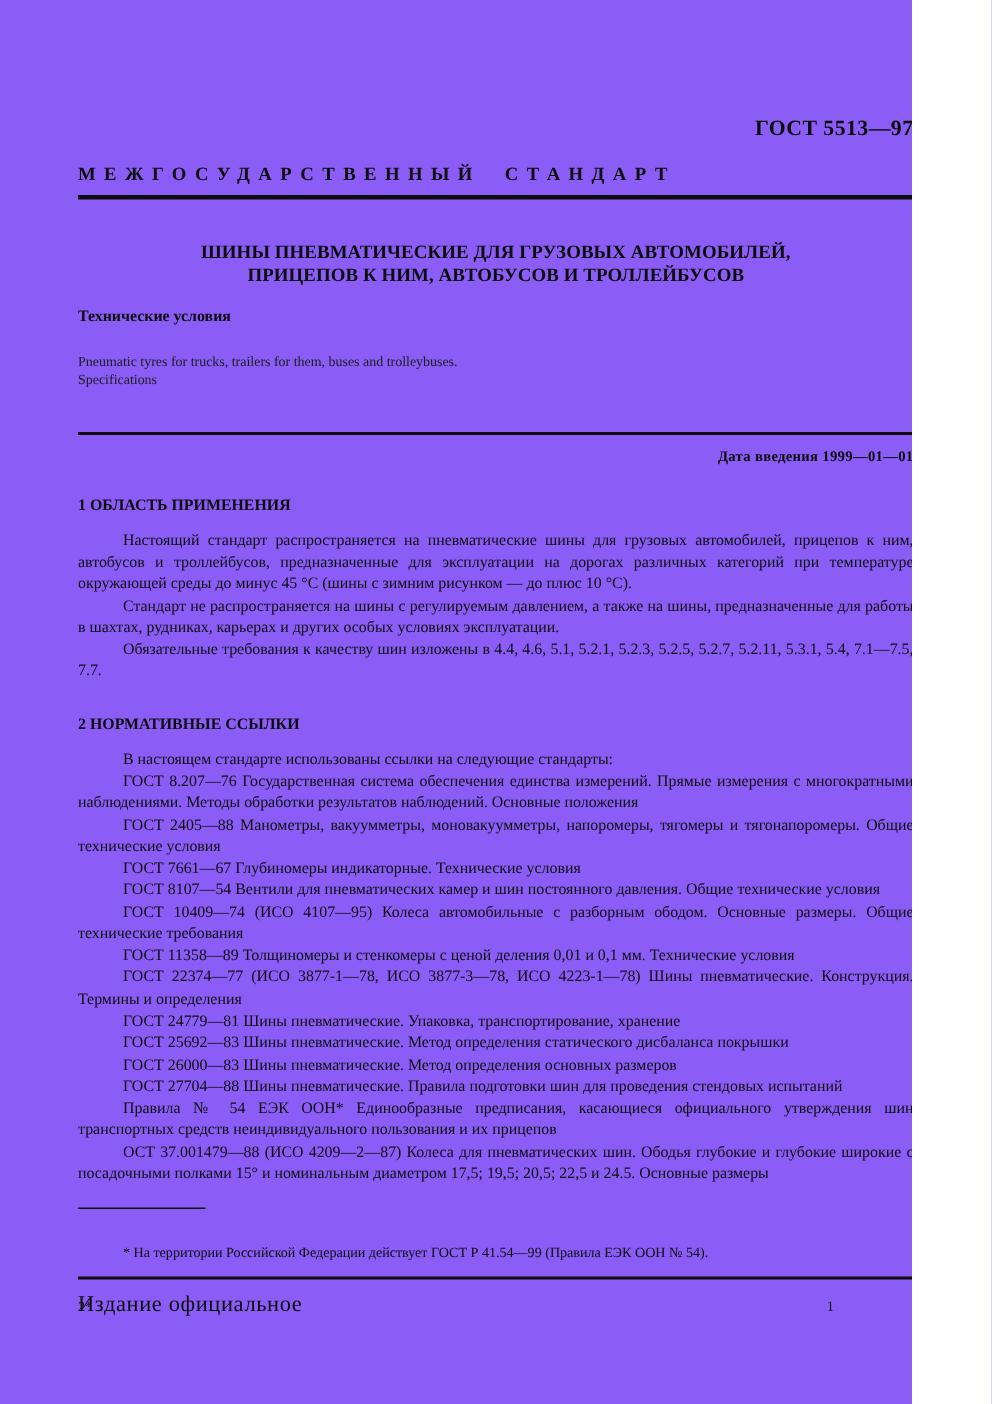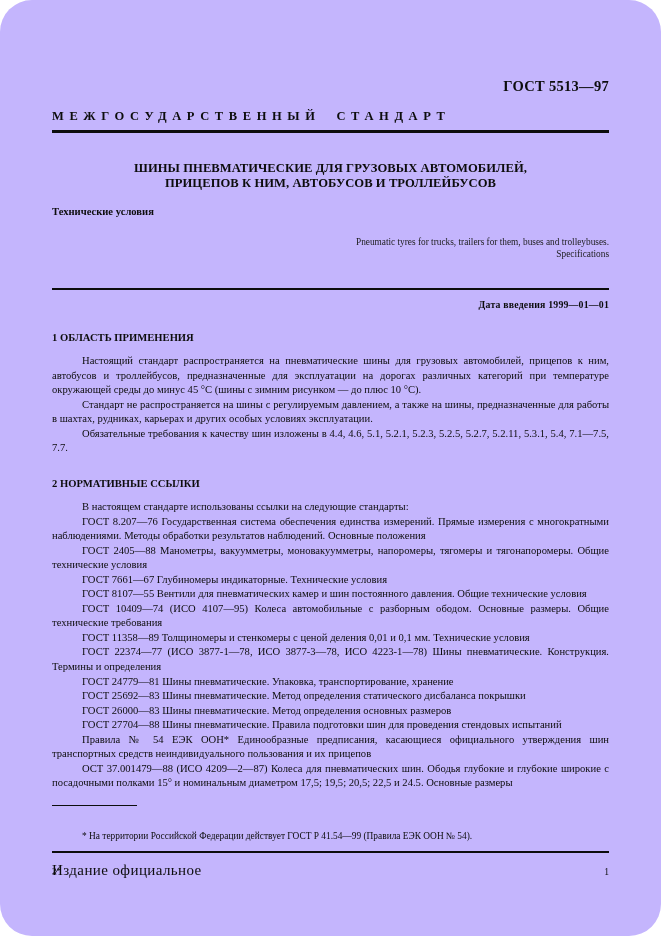--- a/index.html
+++ b/index.html
@@ -6,26 +6,25 @@
     margin: 0;
     padding: 0;
     background: #ffffff;
   }
   body {
     font-family: "Liberation Serif", "DejaVu Serif", serif;
     color: #0d0d0d;
   }
   .page {
     position: relative;
-    width: 661px;
+    width: 608px;
     height: 936px;
-    background: #c4b5fd;
+    background: #8b5cf6;
     overflow: hidden;
     box-sizing: border-box;
-    border-radius: 32px;
   }
   .content {
     position: absolute;
     left: 52px;
     top: 0;
     width: 557px;
   }
 
   
   .doc-number {
@@ -62,21 +61,21 @@
     letter-spacing: 0.05px;
   }
   .title-sub {
     margin-top: 14px;
     text-align: left;
     font-weight: bold;
     font-size: 10.6px;
   }
   .title-en {
     margin-top: 19px;
-    text-align: right;
+    text-align: left;
     font-size: 9.3px;
     line-height: 12px;
     color: #1c1c1c;
   }
 
   .rule-area {
     margin-top: 28px;
   }
 
   .intro-date {
@@ -179,21 +178,21 @@
     <p class="para">Стандарт не распространяется на шины с регулируемым давлением, а также на шины, предназначенные для работы в шахтах, рудниках, карьерах и других особых условиях эксплуатации.</p>
     <p class="para">Обязательные требования к качеству шин изложены в 4.4, 4.6, 5.1, 5.2.1, 5.2.3, 5.2.5, 5.2.7, 5.2.11, 5.3.1, 5.4, 7.1—7.5, 7.7.</p>
 
     <div class="section-head">2 НОРМАТИВНЫЕ ССЫЛКИ</div>
 
     <p class="para tight gap-before">В настоящем стандарте использованы ссылки на следующие стандарты:</p>
 
     <p class="para">ГОСТ 8.207—76 Государственная система обеспечения единства измерений. Прямые измерения с многократными наблюдениями. Методы обработки результатов наблюдений. Основные положения</p>
     <p class="para">ГОСТ 2405—88 Манометры, вакуумметры, моновакуумметры, напоромеры, тягомеры и тягонапоромеры. Общие технические условия</p>
     <p class="para tight">ГОСТ 7661—67 Глубиномеры индикаторные. Технические условия</p>
-    <p class="para">ГОСТ 8107—55 Вентили для пневматических камер и шин постоянного давления. Общие технические условия</p>
+    <p class="para">ГОСТ 8107—54 Вентили для пневматических камер и шин постоянного давления. Общие технические условия</p>
     <p class="para">ГОСТ 10409—74 (ИСО 4107—95) Колеса автомобильные с разборным ободом. Основные размеры. Общие технические требования</p>
     <p class="para tight">ГОСТ 11358—89 Толщиномеры и стенкомеры с ценой деления 0,01 и 0,1 мм. Технические условия</p>
     <p class="para">ГОСТ 22374—77 (ИСО 3877-1—78, ИСО 3877-3—78, ИСО 4223-1—78) Шины пневматические. Конструкция. Термины и определения</p>
     <p class="para tight">ГОСТ 24779—81 Шины пневматические. Упаковка, транспортирование, хранение</p>
     <p class="para tight">ГОСТ 25692—83 Шины пневматические. Метод определения статического дисбаланса покрышки</p>
     <p class="para tight">ГОСТ 26000—83 Шины пневматические. Метод определения основных размеров</p>
     <p class="para">ГОСТ 27704—88 Шины пневматические. Правила подготовки шин для проведения стендовых испытаний</p>
     <p class="para">Правила № 54 ЕЭК ООН* Единообразные предписания, касающиеся официального утверждения шин транспортных средств неиндивидуального пользования и их прицепов</p>
     <p class="para">ОСТ 37.001479—88 (ИСО 4209—2—87) Колеса для пневматических шин. Ободья глубокие и глубокие широкие с посадочными полками 15° и номинальным диаметром 17,5; 19,5; 20,5; 22,5 и 24.5. Основные размеры</p>
 

